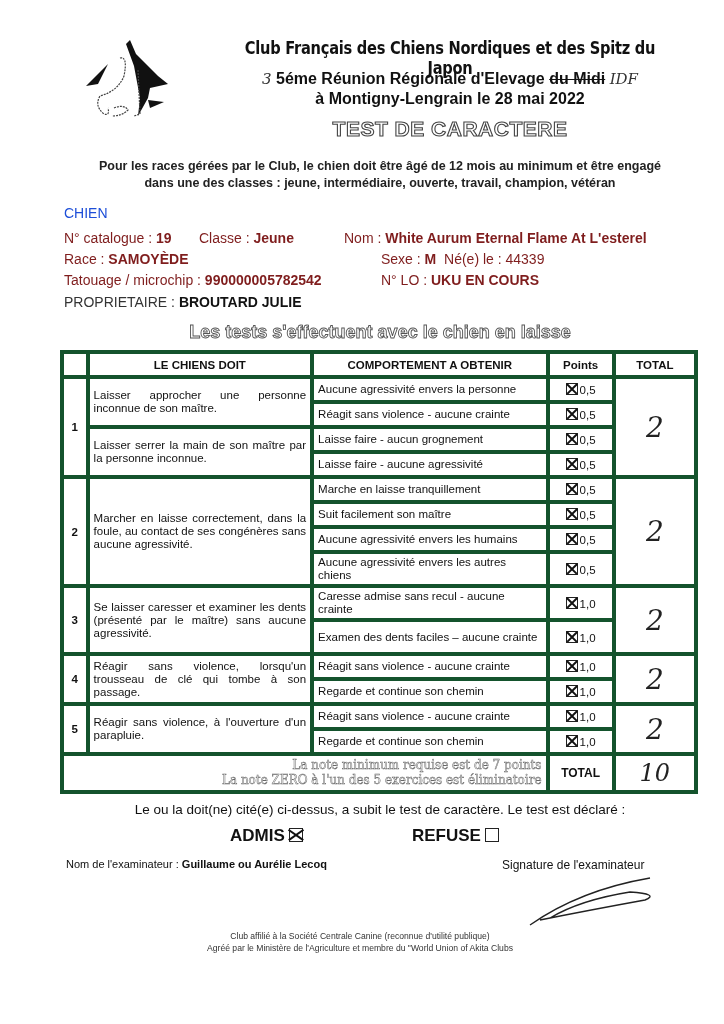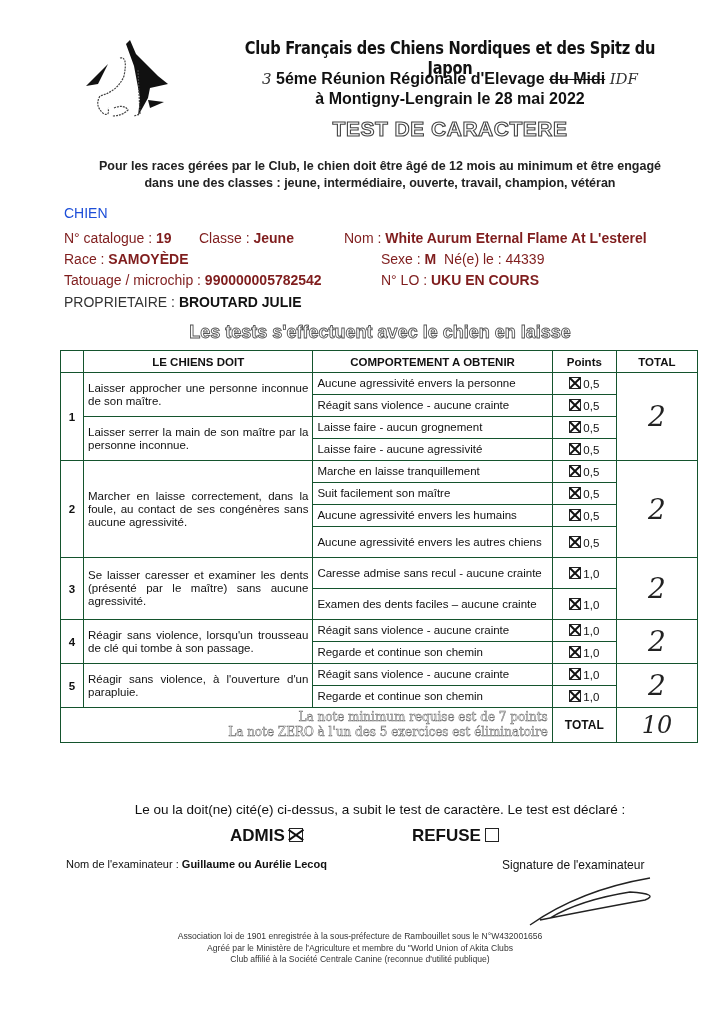--- a/index.html
+++ b/index.html
@@ -13,21 +13,21 @@
   .lieu { left:200px; top:90px; width:500px; text-align:center; font-size:16px; font-weight:bold; }
   .titre { left:200px; top:117px; width:500px; text-align:center; font-size:21px; font-weight:bold; color:#fff; -webkit-text-stroke:1.1px #444; letter-spacing:0.5px; }
   .intro { left:60px; top:158px; width:640px; text-align:center; font-size:12.5px; line-height:17px; color:#222; font-weight:bold; }
   .chien-h { left:64px; top:205px; font-size:14px; color:#1d4ed8; }
   .info { font-size:14px; color:#7f1d1d; white-space:nowrap; }
   .info b { font-weight:bold; }
   .prop { left:64px; top:294px; font-size:14px; color:#333; }
   .laisse { left:60px; top:322px; width:640px; text-align:center; font-size:18px; font-weight:bold; color:#fff; -webkit-text-stroke:0.9px #555; }
 
   table.grid { position:absolute; left:60px; top:350px; width:638px; border-collapse:collapse; font-size:11.5px; }
-  table.grid td, table.grid th { border:1px solid #14532d; padding:2px 4px; vertical-align:middle; }
+  table.grid td, table.grid th { border:4px solid #14532d; padding:2px 4px; vertical-align:middle; }
   table.grid th { font-size:11.5px; font-weight:bold; height:17px; }
   .c-num { width:14px; text-align:center; font-weight:bold; }
   .c-doit { width:220px; text-align:justify; line-height:13px; }
   .c-comp { width:230px; line-height:13px; }
   .c-pts { width:55px; text-align:center; white-space:nowrap; }
   .c-tot { width:72px; text-align:center; font-family:"DejaVu Serif", serif; font-style:italic; font-size:28px; color:#222; font-weight:normal; }
   .box { display:inline-block; width:10px; height:10px; border:1px solid #222; position:relative; vertical-align:-1px; margin-right:2px; }
   .box.checked::before, .box.checked::after { content:""; position:absolute; left:-2px; top:4px; width:14px; height:1.5px; background:#111; }
   .box.checked::before { transform:rotate(45deg); }
   .box.checked::after { transform:rotate(-45deg); }
@@ -212,16 +212,15 @@
 
 <div class="abs exam">
   <span>Nom de l'examinateur :</span> <b>Guillaume ou Aurélie Lecoq</b>
 </div>
 <div class="abs sig-lbl">Signature de l'examinateur</div>
 <svg class="abs sig" viewBox="0 0 150 60">
   <path d="M10 55 Q60 20 130 8 M20 50 Q70 40 125 30 Q140 24 110 22 Q60 30 30 48" fill="none" stroke="#222" stroke-width="1.4"></path>
 </svg>
 
 <div class="abs footer">
-  <div>Association loi de 1901 enregistrée à la sous-préfecture de Rambouillet sous le N°W432001656</div>
+  <div>Club affilié à la Société Centrale Canine (reconnue d'utilité publique)</div>
   <div>Agréé par le Ministère de l'Agriculture et membre du "World Union of Akita Clubs</div>
-  <div>Club affilié à la Société Centrale Canine (reconnue d'utilité publique)</div>
 </div>
 
 </body></html>

